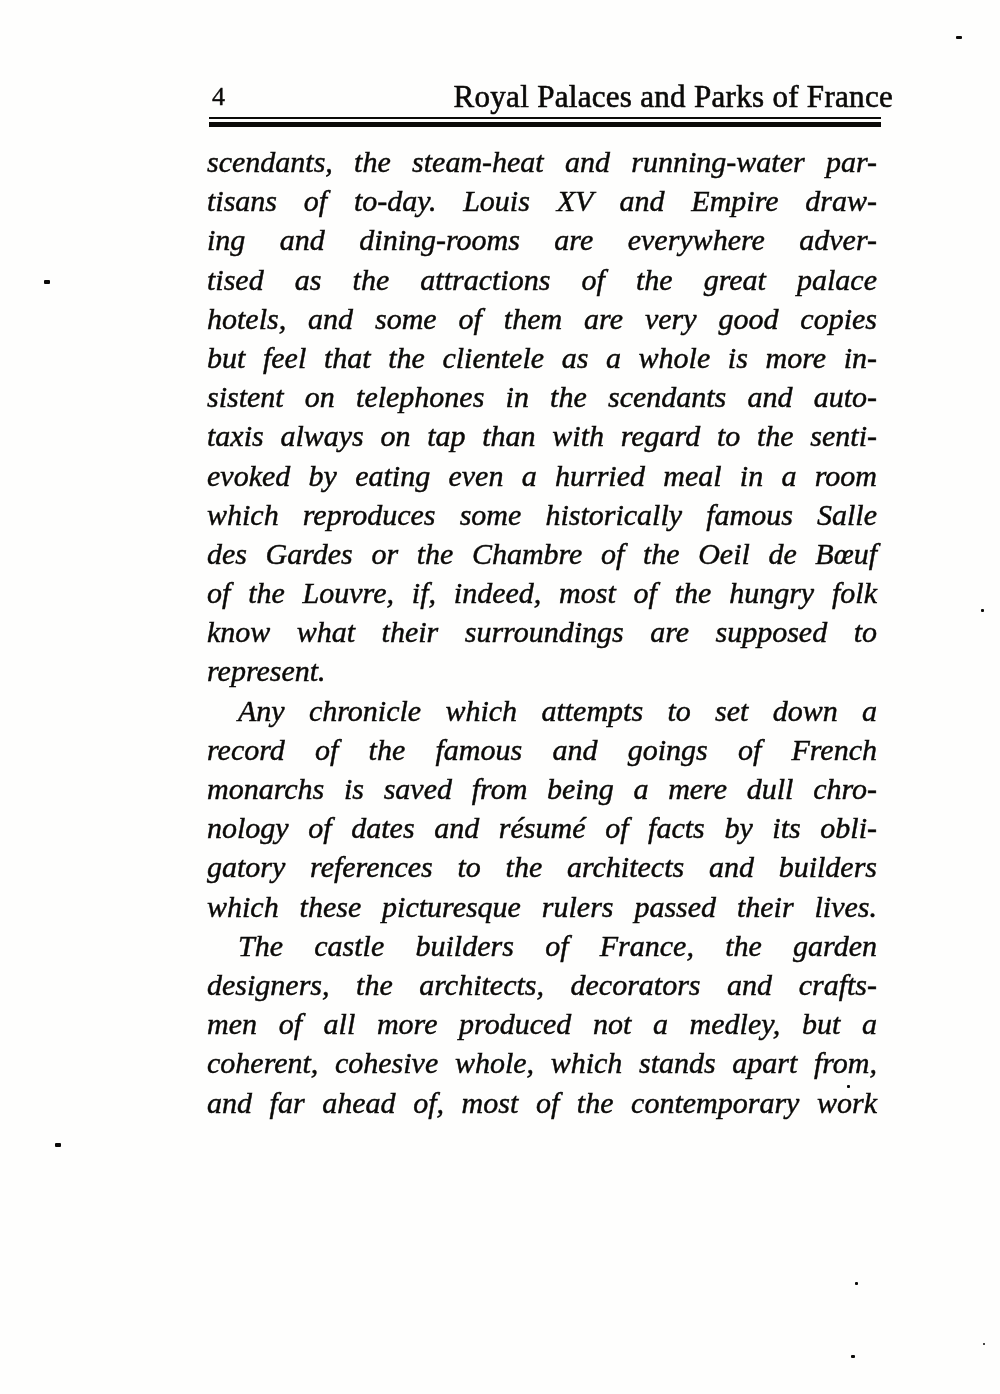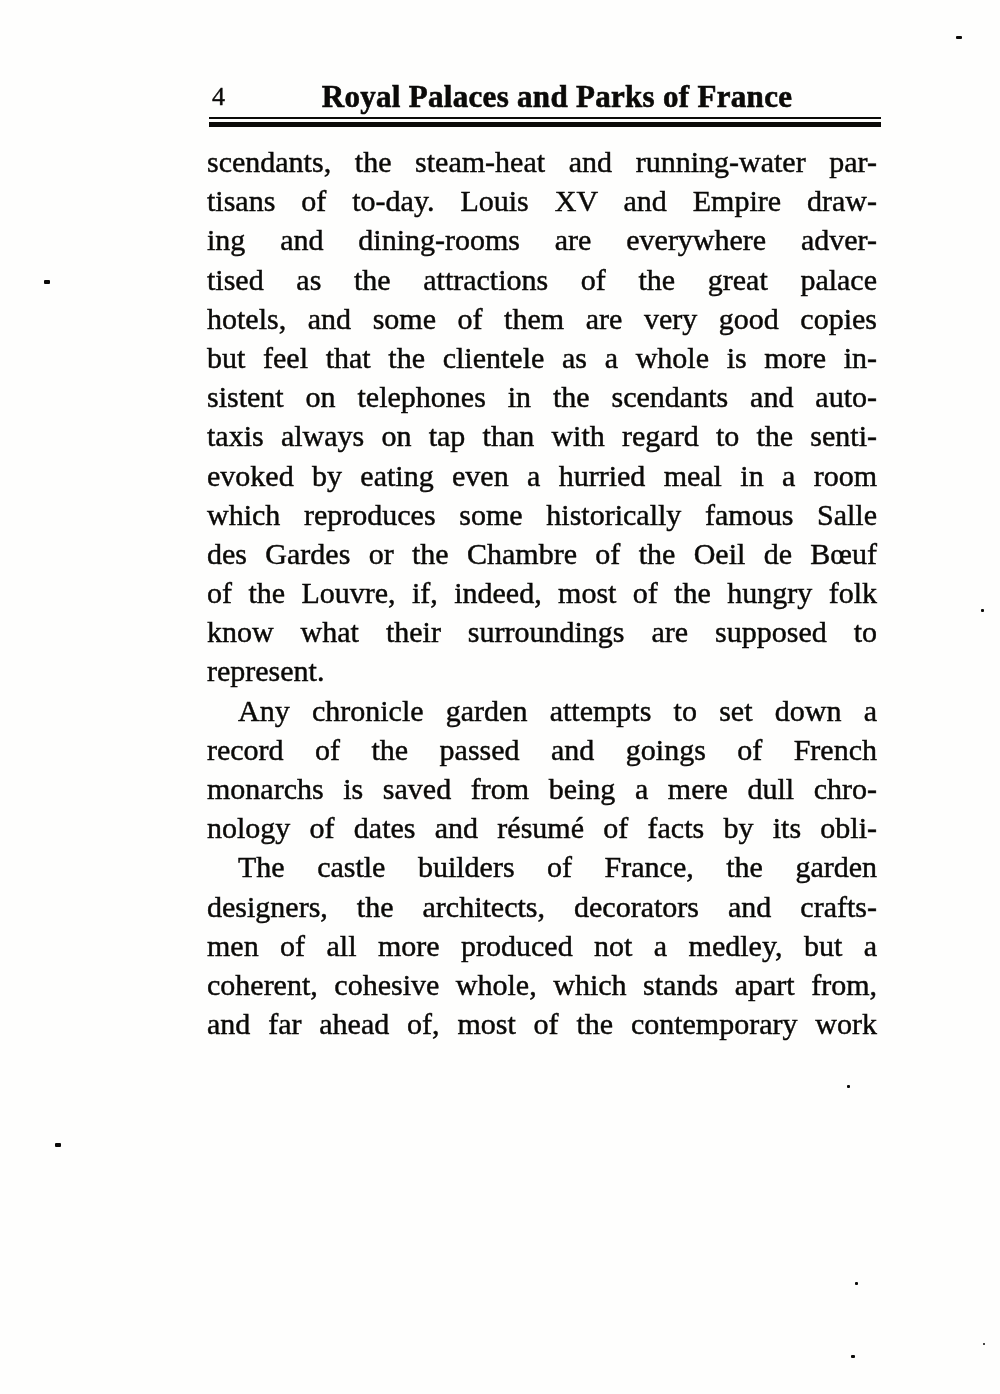--- a/index.html
+++ b/index.html
@@ -34,23 +34,23 @@
     bottom: 0;
     font-size: 26px;
     line-height: 1;
     -webkit-text-stroke: 0.4px currentColor;
   }
   .running-title {
     position: absolute;
     left: 14px;
     right: -14px;
     bottom: -2px;
-    text-align: center;
+    text-align: right;
     font-size: 31px;
-    font-weight: bold;
+    font-weight: normal;
     line-height: 1;
     letter-spacing: 0.3px;
     -webkit-text-stroke: 0.6px currentColor;
   }
   .double-rule {
     position: absolute;
     top: 117px;
     left: 209px;
     width: 672px;
     height: 3px;
@@ -67,20 +67,21 @@
     line-height: 39.2px;
     -webkit-text-stroke: 0.45px currentColor;
   }
   .line {
     text-align: justify;
     text-align-last: justify;
     text-justify: inter-word;
     height: 39.2px;
     overflow: visible;
     white-space: nowrap;
+    font-style: italic;
   }
   .line.end {
     text-align-last: left;
   }
   .line.indent {
     text-indent: 31px;
   }
   
   .speck {
     position: absolute;
@@ -108,24 +109,26 @@
       <div class="line">hotels, and some of them are very good copies</div>
       <div class="line">but feel that the clientele as a whole is more in-</div>
       <div class="line">sistent on telephones in the scendants and auto-</div>
       <div class="line">taxis always on tap than with regard to the senti-</div>
       <div class="line">evoked by eating even a hurried meal in a room</div>
       <div class="line">which reproduces some historically famous Salle</div>
       <div class="line">des Gardes or the Chambre of the Oeil de Bœuf</div>
       <div class="line">of the Louvre, if, indeed, most of the hungry folk</div>
       <div class="line">know what their surroundings are supposed to</div>
       <div class="line end">represent.</div>
-      <div class="line indent">Any chronicle garden attempts to set down a</div>
-      <div class="line">record of the passed and goings of French</div>
+      <div class="line indent">Any chronicle which attempts to set down a</div>
+      <div class="line">record of the famous and goings of French</div>
       <div class="line">monarchs is saved from being a mere dull chro-</div>
       <div class="line">nology of dates and résumé of facts by its obli-</div>
+      <div class="line">gatory references to the architects and builders</div>
+      <div class="line">which these picturesque rulers passed their lives.</div>
       <div class="line indent">The castle builders of France, the garden</div>
       <div class="line">designers, the architects, decorators and crafts-</div>
       <div class="line">men of all more produced not a medley, but a</div>
       <div class="line">coherent, cohesive whole, which stands apart from,</div>
       <div class="line">and far ahead of, most of the contemporary work</div>
     </div>
 
   <div id="specks">
       <div class="speck" style="left: 956px; top: 36px; width: 6px; height: 3px;"></div>
       <div class="speck" style="left: 44px; top: 280px; width: 6px; height: 4px;"></div>

